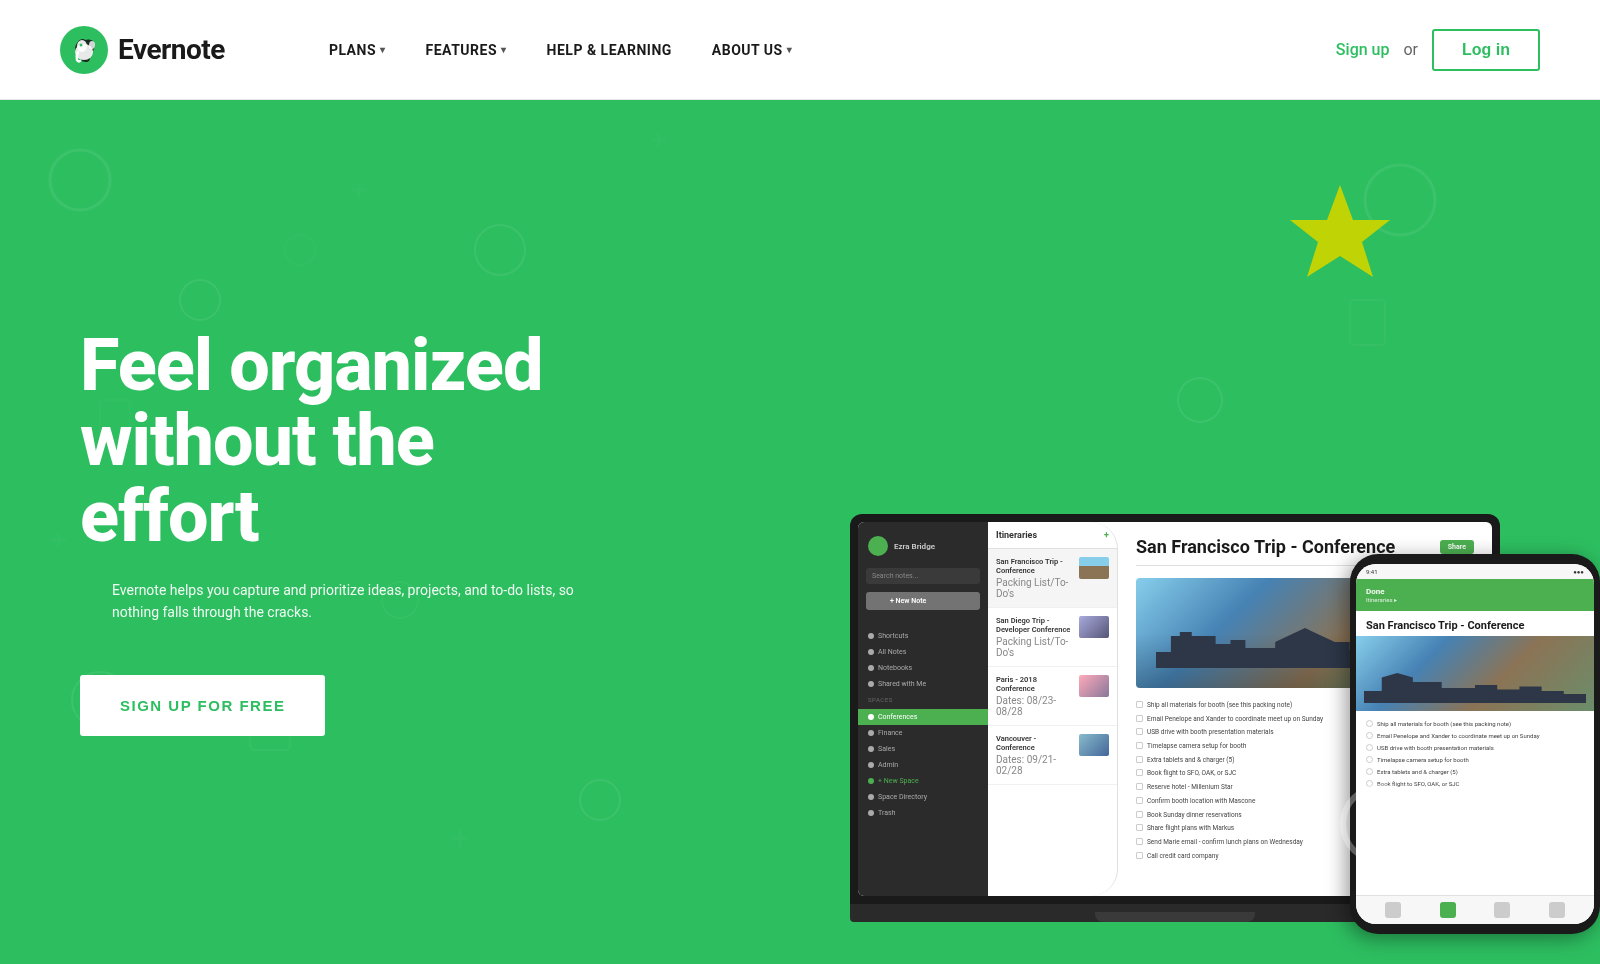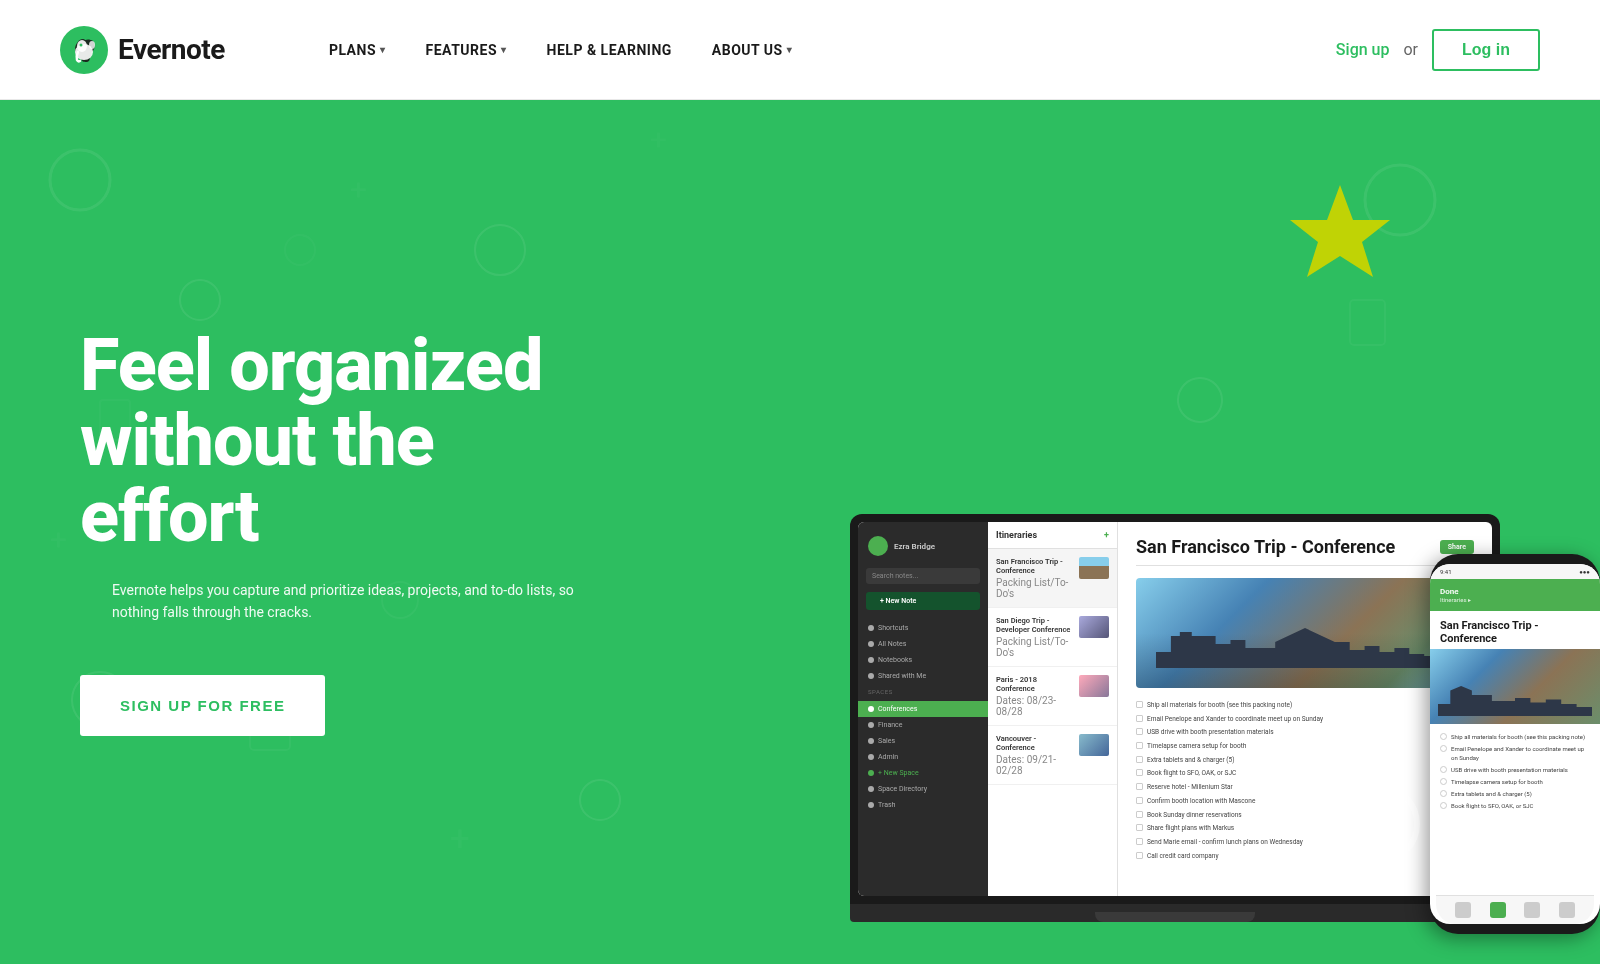--- a/index.html
+++ b/index.html
@@ -223,24 +223,24 @@
     }
     .app-sidebar-search {
       background: #3a3a3a;
       margin: 0 8px 8px;
       border-radius: 3px;
       padding: 4px 6px;
       font-size: 7px;
       color: #888;
     }
     .app-new-note {
-      background: #14532d;
-      margin: 0 8px 10px;
+      background: #737373;
+      margin: 0 8px 18px;
       border-radius: 3px;
-      padding: 5px 14px;
+      padding: 5px 24px;
       font-size: 7px;
       color: #fff;
       font-weight: 600;
       display: flex;
       align-items: center;
       gap: 3px;
     }
     .app-sidebar-section {
       padding: 4px 10px;
       font-size: 6px;
@@ -268,20 +268,21 @@
       background: currentColor;
       flex-shrink: 0;
     }
 
     .app-notes-list {
       width: 130px;
       border-right: 1px solid #e0e0e0;
       height: 100%;
       flex-shrink: 0;
       overflow: hidden;
+      border-radius: 27px;
     }
     .app-notes-header {
       padding: 8px;
       font-size: 9px;
       font-weight: 700;
       color: #333;
       border-bottom: 1px solid #e0e0e0;
       display: flex;
       align-items: center;
       justify-content: space-between;
@@ -389,25 +390,25 @@
       border-radius: 1px;
       flex-shrink: 0;
       margin-top: 1px;
     }
 
     
     .phone-mockup {
       position: absolute;
       bottom: 30px;
       right: -20px;
-      width: 170px;
+      width: 250px;
       height: 380px;
       background: #1a1a1a;
       border-radius: 28px;
-      padding: 10px 0;
+      padding: 10px 6px;
       box-shadow: -4px 4px 20px rgba(0,0,0,0.4);
     }
     .phone-screen {
       background: #fff;
       width: 100%;
       height: 100%;
       border-radius: 20px;
       overflow: hidden;
     }
     .phone-status-bar {

